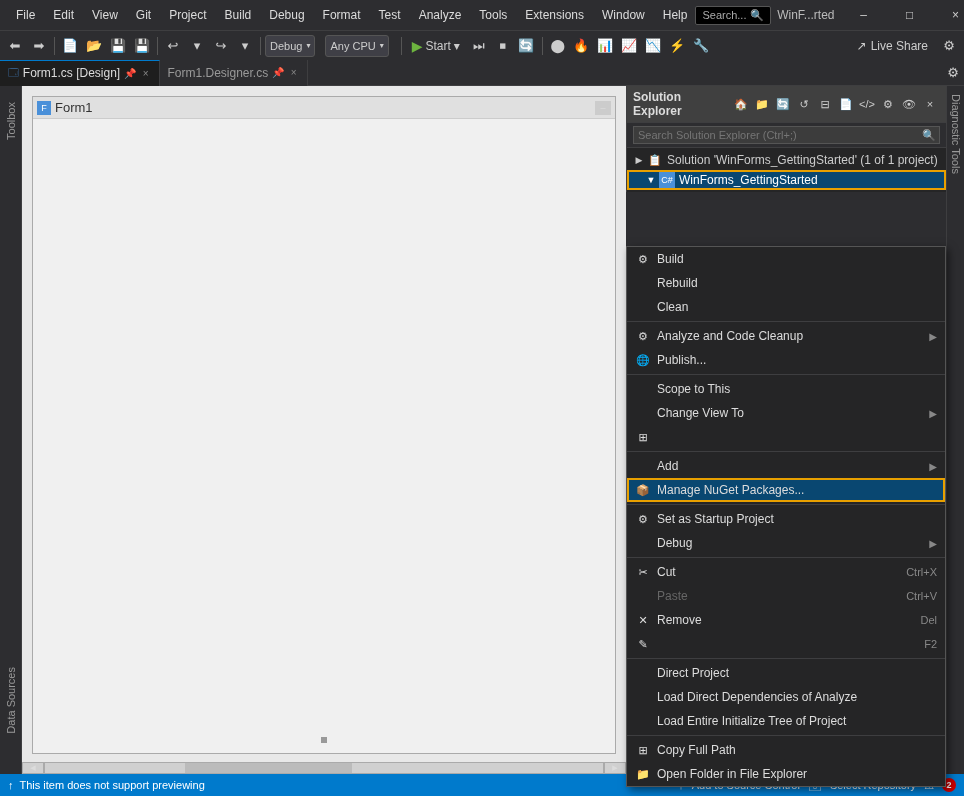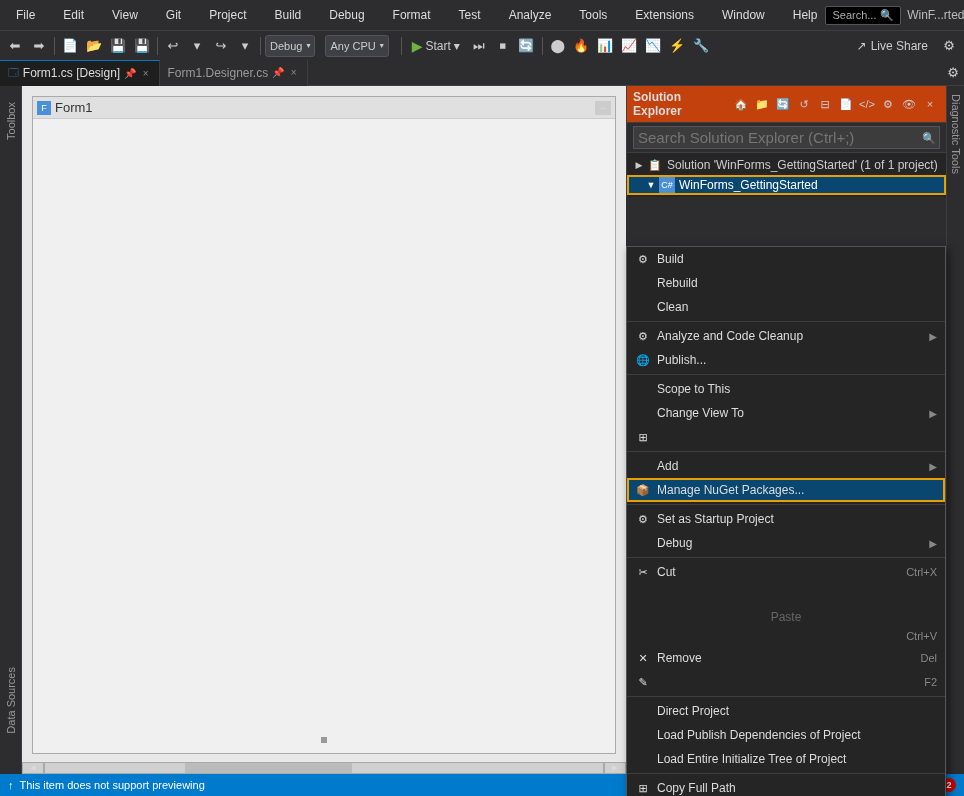--- a/index.html
+++ b/index.html
@@ -1,20 +1,20 @@
 <!DOCTYPE html>
 <html><head>
   <meta charset="utf-8">
   <style>
     * { margin: 0; padding: 0; box-sizing: border-box; }
     body { width: 964px; height: 796px; overflow: hidden; font-family: 'Segoe UI', sans-serif; font-size: 12px; background: #2d2d30; color: #dcdcdc; }
 
     
     .title-bar { display: flex; align-items: center; background: #2d2d30; height: 30px; padding: 0 8px; }
-    .title-bar .menu-items { display: flex; gap: 12px; flex: 1; justify-content: flex-end; }
+    .title-bar .menu-items { display: flex; gap: 2px; flex: 1; justify-content: flex-end; }
     .title-bar .menu-item { padding: 2px 8px; color: #dcdcdc; cursor: pointer; font-size: 12px; border-radius: 3px; }
     .title-bar .win-controls { display: flex; gap: 0; }
     .title-bar .win-btn { width: 46px; height: 30px; display: flex; align-items: center; justify-content: center; cursor: pointer; font-size: 12px; color: #ccc; }
 
     
     .toolbar { display: flex; align-items: center; background: #2d2d30; height: 30px; padding: 0 4px; border-top: 1px solid #3e3e40; gap: 2px; }
     .tb-btn { display: flex; align-items: center; justify-content: center; width: 22px; height: 22px; cursor: pointer; border-radius: 3px; color: #ccc; font-size: 13px; }
     .tb-separator { width: 1px; height: 18px; background: #555; margin: 0 2px; }
     .tb-dropdown { display: flex; align-items: center; background: #3f3f46; border: 1px solid #555; border-radius: 3px; padding: 1px 4px; cursor: pointer; font-size: 11px; color: #ccc; gap: 4px; height: 22px; }
     .tb-dropdown .arrow { font-size: 8px; }
@@ -45,40 +45,40 @@
     .form-title { font-size: 13px; color: #333; flex: 1; }
     .form-min-btn { width: 16px; height: 14px; background: #ccc; display: flex; align-items: center; justify-content: center; font-size: 9px; cursor: pointer; margin-left: auto; }
     .form-body { background: #f0f0f0; width: 100%; height: calc(100% - 22px); position: relative; }
     .resize-handle { position: absolute; bottom: 10px; left: 50%; width: 6px; height: 6px; background: #999; transform: translateX(-50%); cursor: s-resize; }
     .scroll-arrow { position: absolute; bottom: 0; width: 22px; height: 12px; background: #ccc; border: 1px solid #aaa; display: flex; align-items: center; justify-content: center; font-size: 8px; cursor: pointer; }
     .scroll-left { left: 0; }
     .scroll-right { right: 0; }
 
     
     .se-panel { width: 320px; background: #252526; border-left: 1px solid #3e3e40; display: flex; flex-direction: column; position: relative; }
-    .se-header { display: flex; align-items: center; padding: 4px 6px; background: #c2410c; border-bottom: 1px solid #3e3e40; }
+    .se-header { display: flex; align-items: center; padding: 4px 6px; background: #404040; border-bottom: 1px solid #3e3e40; }
     .se-title { font-size: 12px; font-weight: bold; flex: 1; color: #dcdcdc; }
     .se-toolbar { display: flex; gap: 1px; }
     .se-tb-btn { width: 20px; height: 20px; display: flex; align-items: center; justify-content: center; cursor: pointer; color: #ccc; font-size: 11px; border-radius: 2px; }
     .se-search { padding: 3px 6px; background: #2d2d30; border-bottom: 1px solid #3e3e40; }
     .se-search input { width: 100%; background: #3c3c3c; border: 1px solid #555; color: #ccc; font-size: 11px; padding: 2px 24px 2px 4px; outline: none; }
     .se-search-wrapper { position: relative; }
     .se-search-icon { position: absolute; right: 4px; top: 50%; transform: translateY(-50%); color: #888; font-size: 11px; }
     .se-tree { flex: 1; overflow-y: auto; padding: 2px 0; }
     .se-item { display: flex; align-items: center; padding: 2px 6px; cursor: pointer; font-size: 12px; color: #ccc; user-select: none; }
     .se-item.project-selected { background: #094771; color: white; outline: 2px solid #e8a000; outline-offset: -2px; }
     .se-item-indent1 { padding-left: 18px; }
     .se-item-icon { width: 16px; height: 16px; margin-right: 4px; display: inline-flex; align-items: center; justify-content: center; font-size: 11px; flex-shrink: 0; }
     .se-arrow { width: 12px; display: inline-flex; align-items: center; justify-content: center; font-size: 9px; margin-right: 2px; }
 
     
     .context-menu { position: absolute; left: 0; top: 160px; width: 320px; background: #252526; border: 1px solid #555; z-index: 100; box-shadow: 3px 3px 8px rgba(0,0,0,0.5); }
     .cm-item { display: flex; align-items: center; padding: 4px 8px; cursor: pointer; font-size: 12px; color: #dcdcdc; gap: 6px; min-height: 22px; }
     .cm-item.highlighted { background: #094771; outline: 2px solid #e8a000; outline-offset: -2px; }
-    .cm-item.disabled { color: #666; cursor: default; flex-direction: column; }
+    .cm-item.disabled { color: #666; cursor: default; }
     .cm-separator { height: 1px; background: #3e3e40; margin: 2px 0; }
     .cm-icon { width: 16px; height: 16px; display: flex; align-items: center; justify-content: center; font-size: 11px; flex-shrink: 0; }
     .cm-label { flex: 1; }
     .cm-shortcut { color: #888; font-size: 11px; margin-left: auto; }
     .cm-arrow { color: #888; font-size: 10px; margin-left: auto; }
 
     
     .right-sidebar { width: 18px; background: #2d2d30; border-left: 1px solid #3e3e40; display: flex; align-items: flex-start; justify-content: center; padding-top: 8px; }
     .right-label { writing-mode: vertical-rl; font-size: 11px; color: #999; cursor: pointer; }
 
@@ -238,21 +238,21 @@
           <div class="se-tb-btn">⊟</div>
           <div class="se-tb-btn">📄</div>
           <div class="se-tb-btn">&lt;/&gt;</div>
           <div class="se-tb-btn">⚙</div>
           <div class="se-tb-btn">👁</div>
           <div class="se-tb-btn">×</div>
         </div>
       </div>
       <div class="se-search">
         <div class="se-search-wrapper">
-          <input type="text" style="width: 100%; background: rgb(60, 60, 60); border: 1px solid rgb(85, 85, 85); color: rgb(204, 204, 204); font-size: 15px; padding: 2px 24px 2px 4px; outline: none;" placeholder="Search Solution Explorer (Ctrl+;)">
+          <input type="text" style="width: 100%; background: rgb(60, 60, 60); border: 1px solid rgb(85, 85, 85); color: rgb(204, 204, 204); font-size: 11px; padding: 2px 24px 2px 4px; outline: none;" placeholder="Search Solution Explorer (Ctrl+;)">
           <span class="se-search-icon">🔍</span>
         </div>
       </div>
       <div class="se-tree">
 
         <div class="se-item">
           <span class="se-arrow">▶</span>
           <span class="se-item-icon">📋</span>
           <span>Solution 'WinForms_GettingStarted' (1 of 1 project)</span>
         </div>
@@ -343,21 +343,21 @@
         <span class="cm-icon">✎</span>
         <span class="cm-shortcut">F2</span>
       </div>
       <div class="cm-separator"></div>
       <div class="cm-item">
         <span class="cm-icon"></span>
         <span class="cm-label">Direct Project</span>
       </div>
       <div class="cm-item">
         <span class="cm-icon"></span>
-        <span class="cm-label">Load Publish Dependencies of Project</span>
+        <span class="cm-label">Load Direct Dependencies of Analyze</span>
       </div>
       <div class="cm-item">
         <span class="cm-icon"></span>
         <span class="cm-label">Load Entire Initialize Tree of Project</span>
       </div>
       <div class="cm-separator"></div>
       <div class="cm-item">
         <span class="cm-icon">⊞</span>
         <span class="cm-label">Copy Full Path</span>
       </div>

